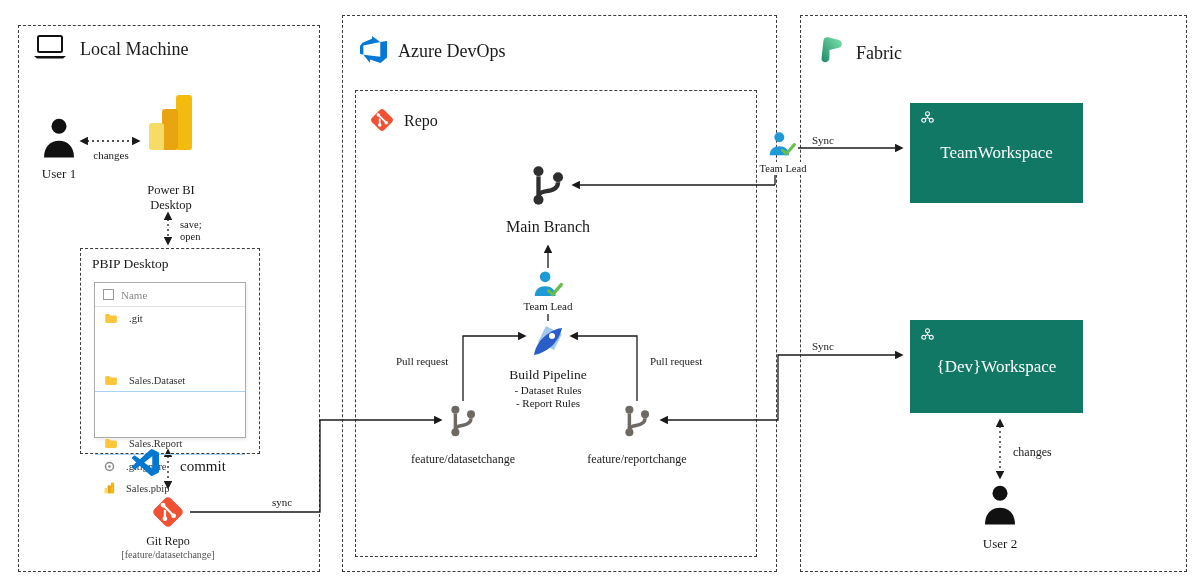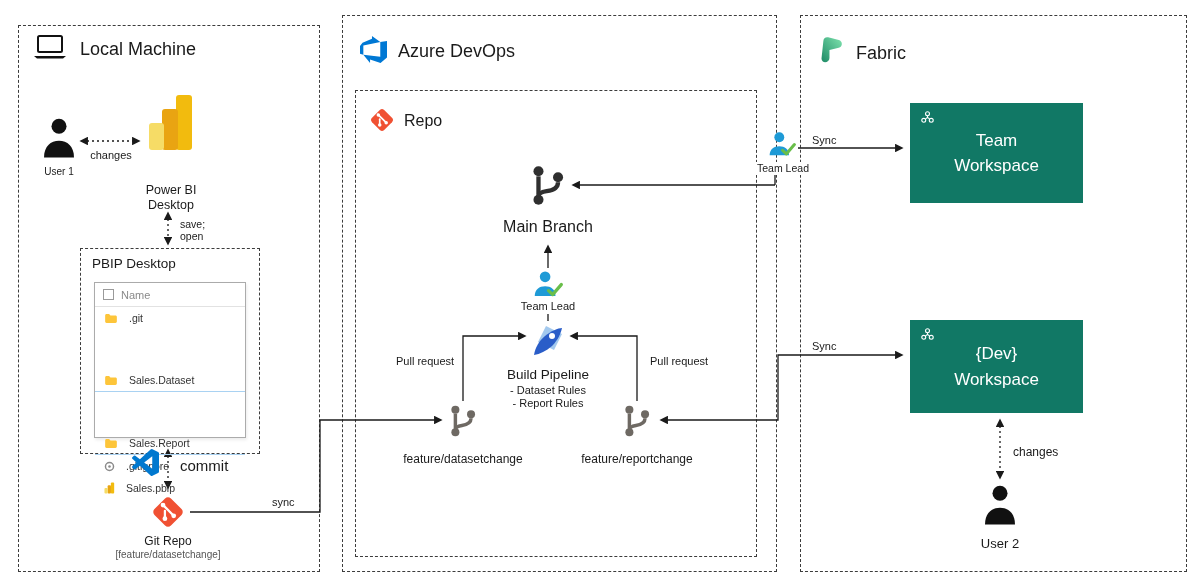--- a/index.html
+++ b/index.html
@@ -1,29 +1,29 @@
 <!DOCTYPE html>
 <html><head>
 <meta charset="utf-8">
 <style>
   html,body{margin:0;padding:0;background:#fff;}
   .canvas{position:relative;width:1200px;height:584px;background:#fff;overflow:hidden;
-          font-family:Liberation Sans, sans-serif;color:#1a1a1a;}
+          font-family:Liberation Serif, serif;color:#1a1a1a;}
   .panel{position:absolute;border:1.5px dashed #3c3c3c;z-index:0;background:transparent;}
   .overlay{position:absolute;left:0;top:0;z-index:1;pointer-events:none;}
   .abs{position:absolute;z-index:2;}
   .lbl{position:absolute;z-index:3;white-space:nowrap;line-height:1.25;}
   .ctr{transform:translateX(-50%);text-align:center;}
   .bgw{background:#fff;padding:0 2px;}
   .h1{font-size:18px;}
   .h2{font-size:16px;}
   .branch-main{color:#2f2f2f;}
   .branch-feat{color:#6e6963;}
   .ws{position:absolute;z-index:2;width:173px;background:#117865;color:#fff;display:flex;
-      flex-direction:column;align-items:center;justify-content:center;font-size:17px;
+      flex-direction:row;align-items:center;justify-content:center;font-size:17px;
       font-weight:500;line-height:1.5;}
   .wicon{position:absolute;top:7px;left:10px;}
   .explorer{position:absolute;z-index:2;left:94px;top:282px;width:150px;height:154px;
             background:#fff;border:1px solid #ababab;box-shadow:1px 2px 3px rgba(0,0,0,.08);}
   .exp-head{display:flex;align-items:center;height:23px;border-bottom:1px solid #e2e2e2;
             padding-left:8px;gap:7px;color:#8a8a8a;font-size:11px;}
   .cbox{width:9px;height:9px;border:1px solid #9a9a9a;background:#fff;flex:0 0 auto;}
   .exp-row{display:flex;align-items:center;height:22px;padding-left:9px;gap:11px;
            font-size:10.5px;color:#333;}
   .exp-row.blue{border-bottom:1px solid #a9d2f2;margin-top:40px;}
@@ -70,21 +70,21 @@
     </svg>
   </div>
   <div class="lbl h1" style="left:80px;top:38px">Local Machine</div>
 
   <div class="abs" style="left:41px;top:116px">
     <svg width="36" height="44" viewBox="0 0 24 28">
       <circle cx="12" cy="6.2" r="5" fill="#111"></circle>
       <path d="M2 27 C2 19.5 6.5 15.8 12 15.8 C17.5 15.8 22 19.5 22 27 Z" fill="#111"></path>
     </svg>
   </div>
-  <div class="lbl ctr" style="left:59px;top:166px;font-size:10px">User 1</div>
+  <div class="lbl ctr" style="left:59px;top:166px;font-size:13px">User 1</div>
   <div class="lbl ctr" style="left:111px;top:149px;font-size:11px">changes</div>
 
   <div class="abs" style="left:148px;top:94px">
     <svg width="46" height="58" viewBox="0 0 46 58">
       <rect x="28" y="1" width="16" height="55" rx="3" fill="#f2bb0e"></rect>
       <rect x="14" y="15" width="16" height="41" rx="3" fill="#e9a412"></rect>
       <rect x="1" y="29" width="15" height="27" rx="3" fill="#f6dc66"></rect>
     </svg>
   </div>
   <div class="lbl ctr" style="left:171px;top:183px;font-size:12.5px">Power BI</div>

